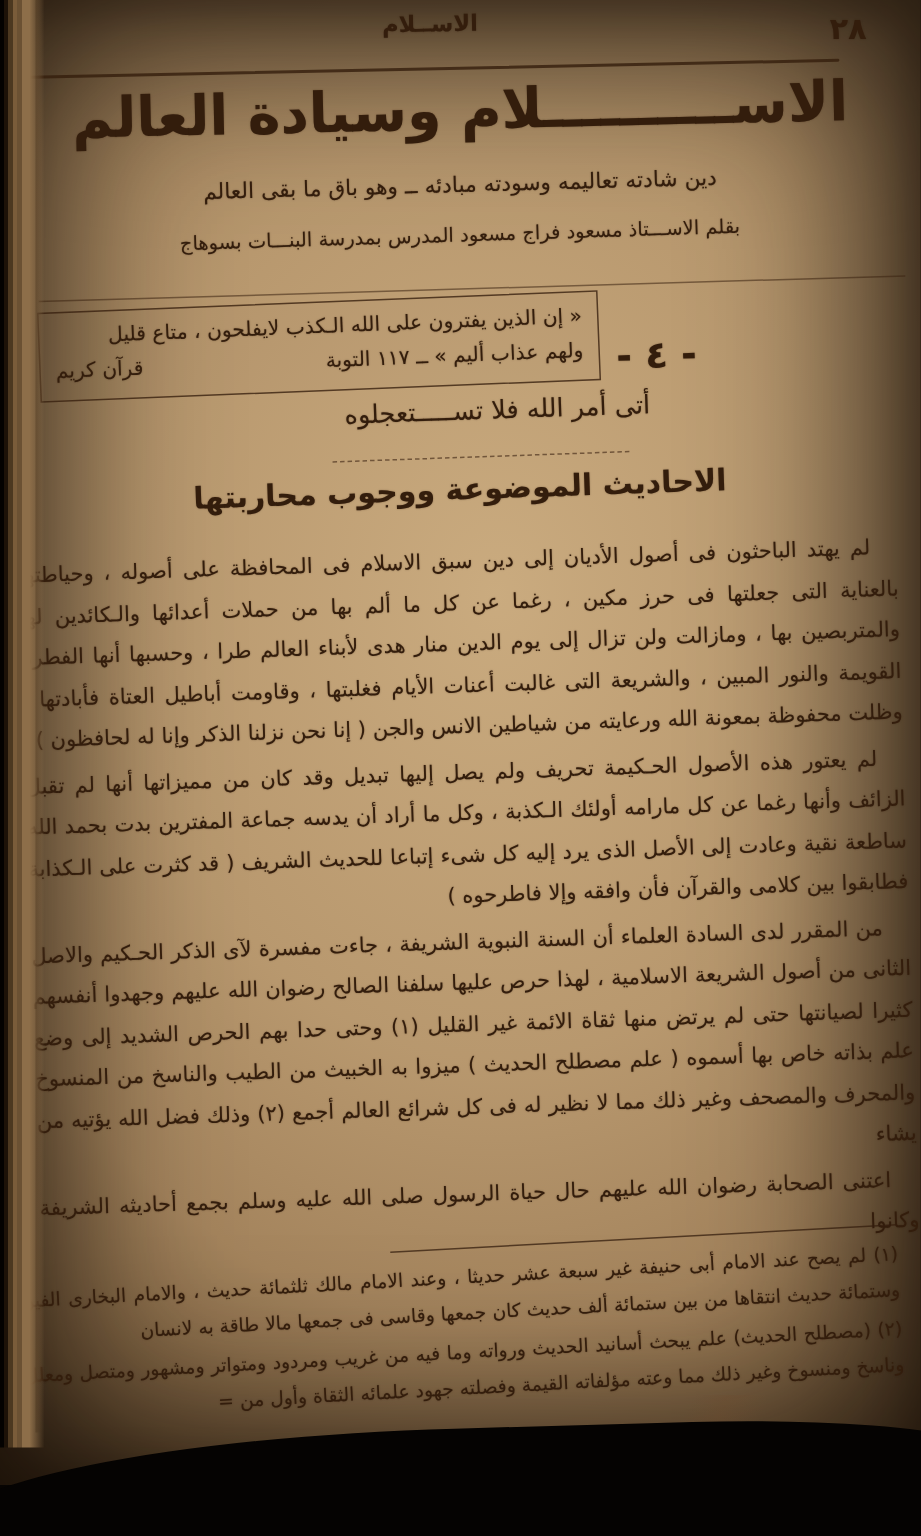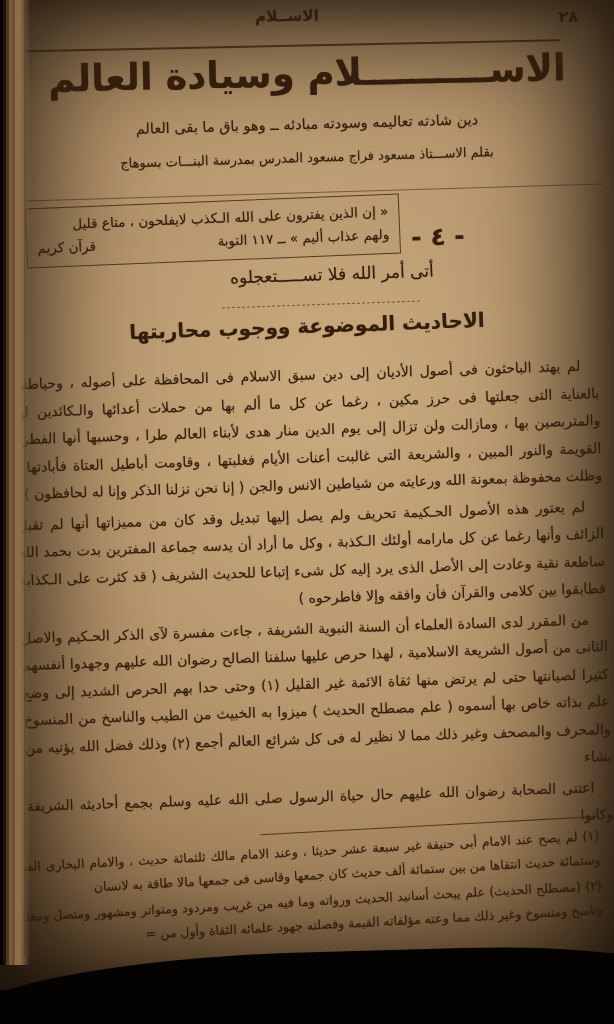--- a/index.html
+++ b/index.html
@@ -40,21 +40,21 @@
   }
   .book-edge-highlight{
     position:absolute;right:30px;top:930px;width:240px;height:94px;
     background:linear-gradient(115deg,transparent 42%,rgba(110,75,45,.28) 50%,transparent 60%);
   }
   
   .ink{color:#331d0c;text-shadow:0 0 1px rgba(46,23,9,.5);}
   
   .header-row{position:absolute;top:7px;left:30px;right:30px;height:24px;}
   .journal-name{position:absolute;left:0;right:40px;text-align:center;font-size:15px;font-weight:bold;transform:rotate(-1deg);}
-  .page-number{position:absolute;right:6px;top:0;font-size:16px;font-weight:bold;}
+  .page-number{position:absolute;right:6px;top:0;font-size:20px;font-weight:bold;}
   .header-rule{position:absolute;top:45px;left:4px;width:556px;height:2px;background:rgba(52,30,13,.8);transform:rotate(-1.2deg);border-radius:2px;}
   
   .article-title{position:absolute;top:52px;left:16px;right:16px;text-align:center;font-size:37px;font-weight:bold;transform:rotate(-1.3deg);}
   .article-subtitle{position:absolute;top:116px;left:30px;right:30px;text-align:center;font-size:14.5px;transform:rotate(-1.6deg);}
   .article-byline{position:absolute;top:150px;left:30px;right:30px;text-align:center;font-size:13px;transform:rotate(-1.8deg);}
   .byline-rule{position:absolute;top:192px;left:26px;width:578px;height:1px;background:rgba(58,34,16,.55);transform:rotate(-1.7deg);}
   
   .quran-quote-box{
     position:absolute;top:201px;left:26px;width:352px;
     border:1px solid rgba(56,33,15,.8);

